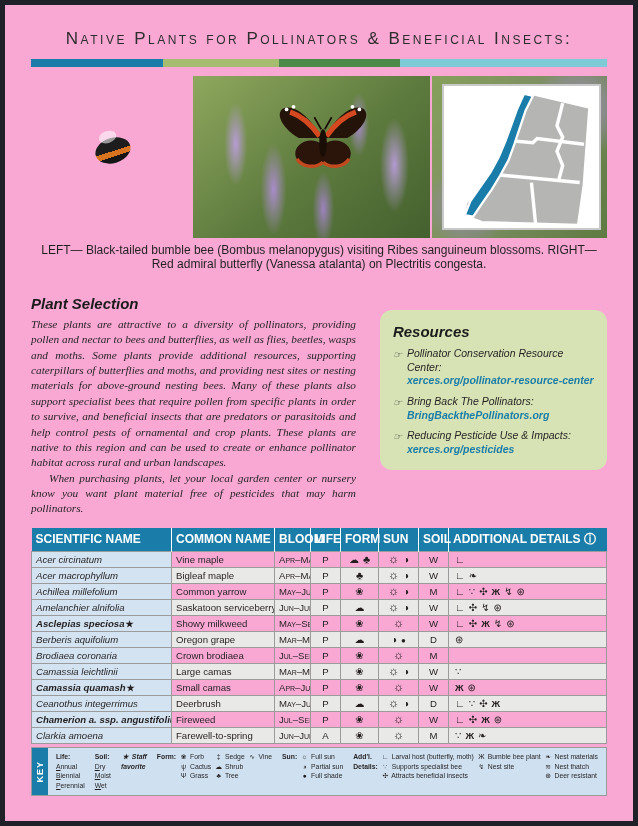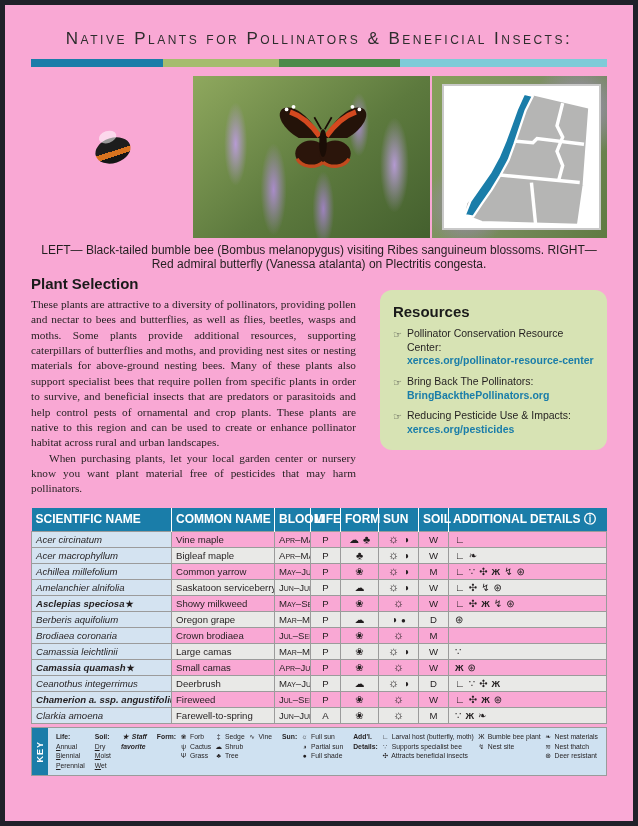--- a/index.html
+++ b/index.html
@@ -41,21 +41,21 @@
     background:
       radial-gradient(60px 60px at 20% 80%, #9a87b6 0%, rgba(154,135,182,0) 70%),
       radial-gradient(70px 70px at 85% 20%, #a291bd 0%, rgba(162,145,189,0) 70%),
       linear-gradient(120deg,#86a05a 0%,#7d8f63 45%,#5f7a42 100%);}
   .map-box{position:absolute;left:10px;top:8px;right:6px;bottom:8px;background:#fff;border:2px solid #c9c9c9;}
   .map-box svg{width:100%;height:100%;display:block;}
 
   .caption{font-size:12px;text-align:center;margin-top:5px;color:#231f20;}
 
   
-  .main{display:flex;gap:24px;margin-top:4px;}
+  .main{display:flex;gap:24px;margin-top:24px;font-style:italic;}
   .leftcol{width:332px;}
   .h2{font-size:15px;font-weight:bold;color:#1a1a1a;}
   .bodytext{font-family:"Liberation Serif",serif;font-size:11.3px;line-height:1.36;text-align:justify;margin-top:5px;}
   .bodytext.p2{text-indent:18px;margin-top:0;}
   .rightcol{width:232px;}
   .res-box{background:#d7e3b4;border-radius:12px;padding:13px 13px 14px;margin-top:15px;}
   .res-box .h2{margin-bottom:7px;}
   .res-item{display:flex;margin-top:7px;font-size:10.5px;line-height:1.3;}
   .res-ic{width:14px;flex:none;color:#3c3c3c;font-size:10px;padding-top:1px;}
   .res-link{color:#1a7da9;font-weight:bold;text-align:right;}

